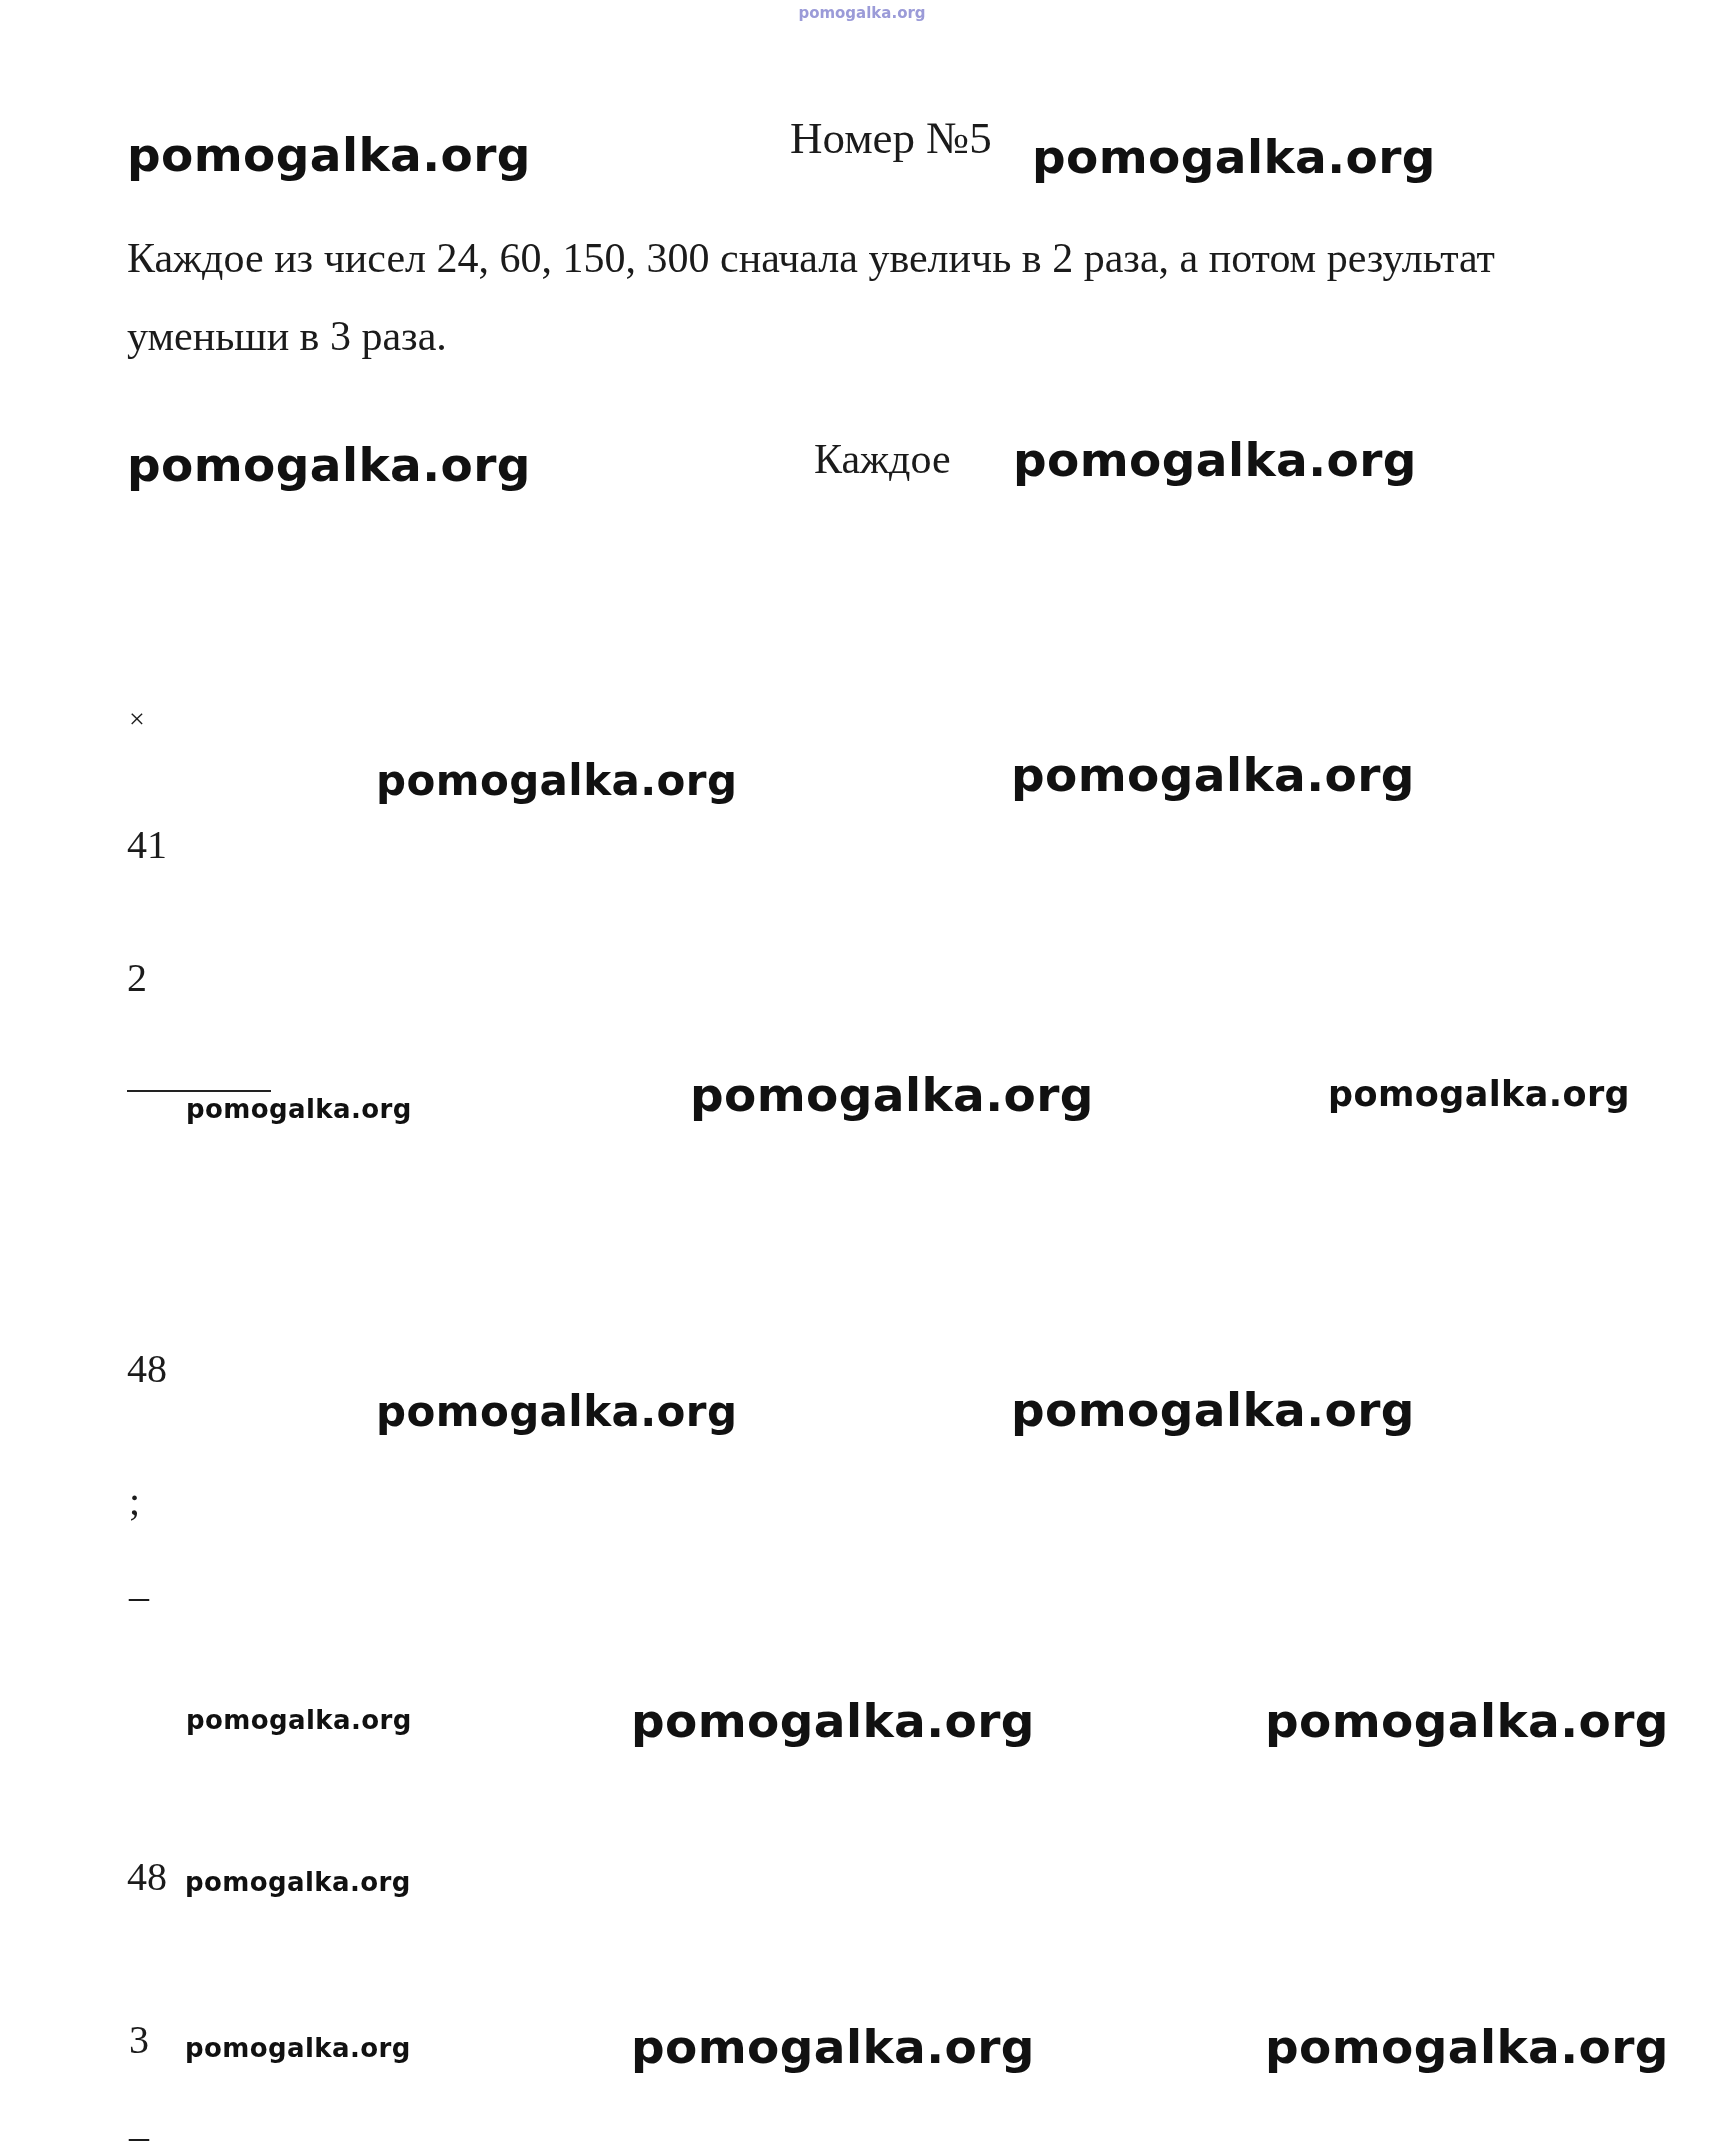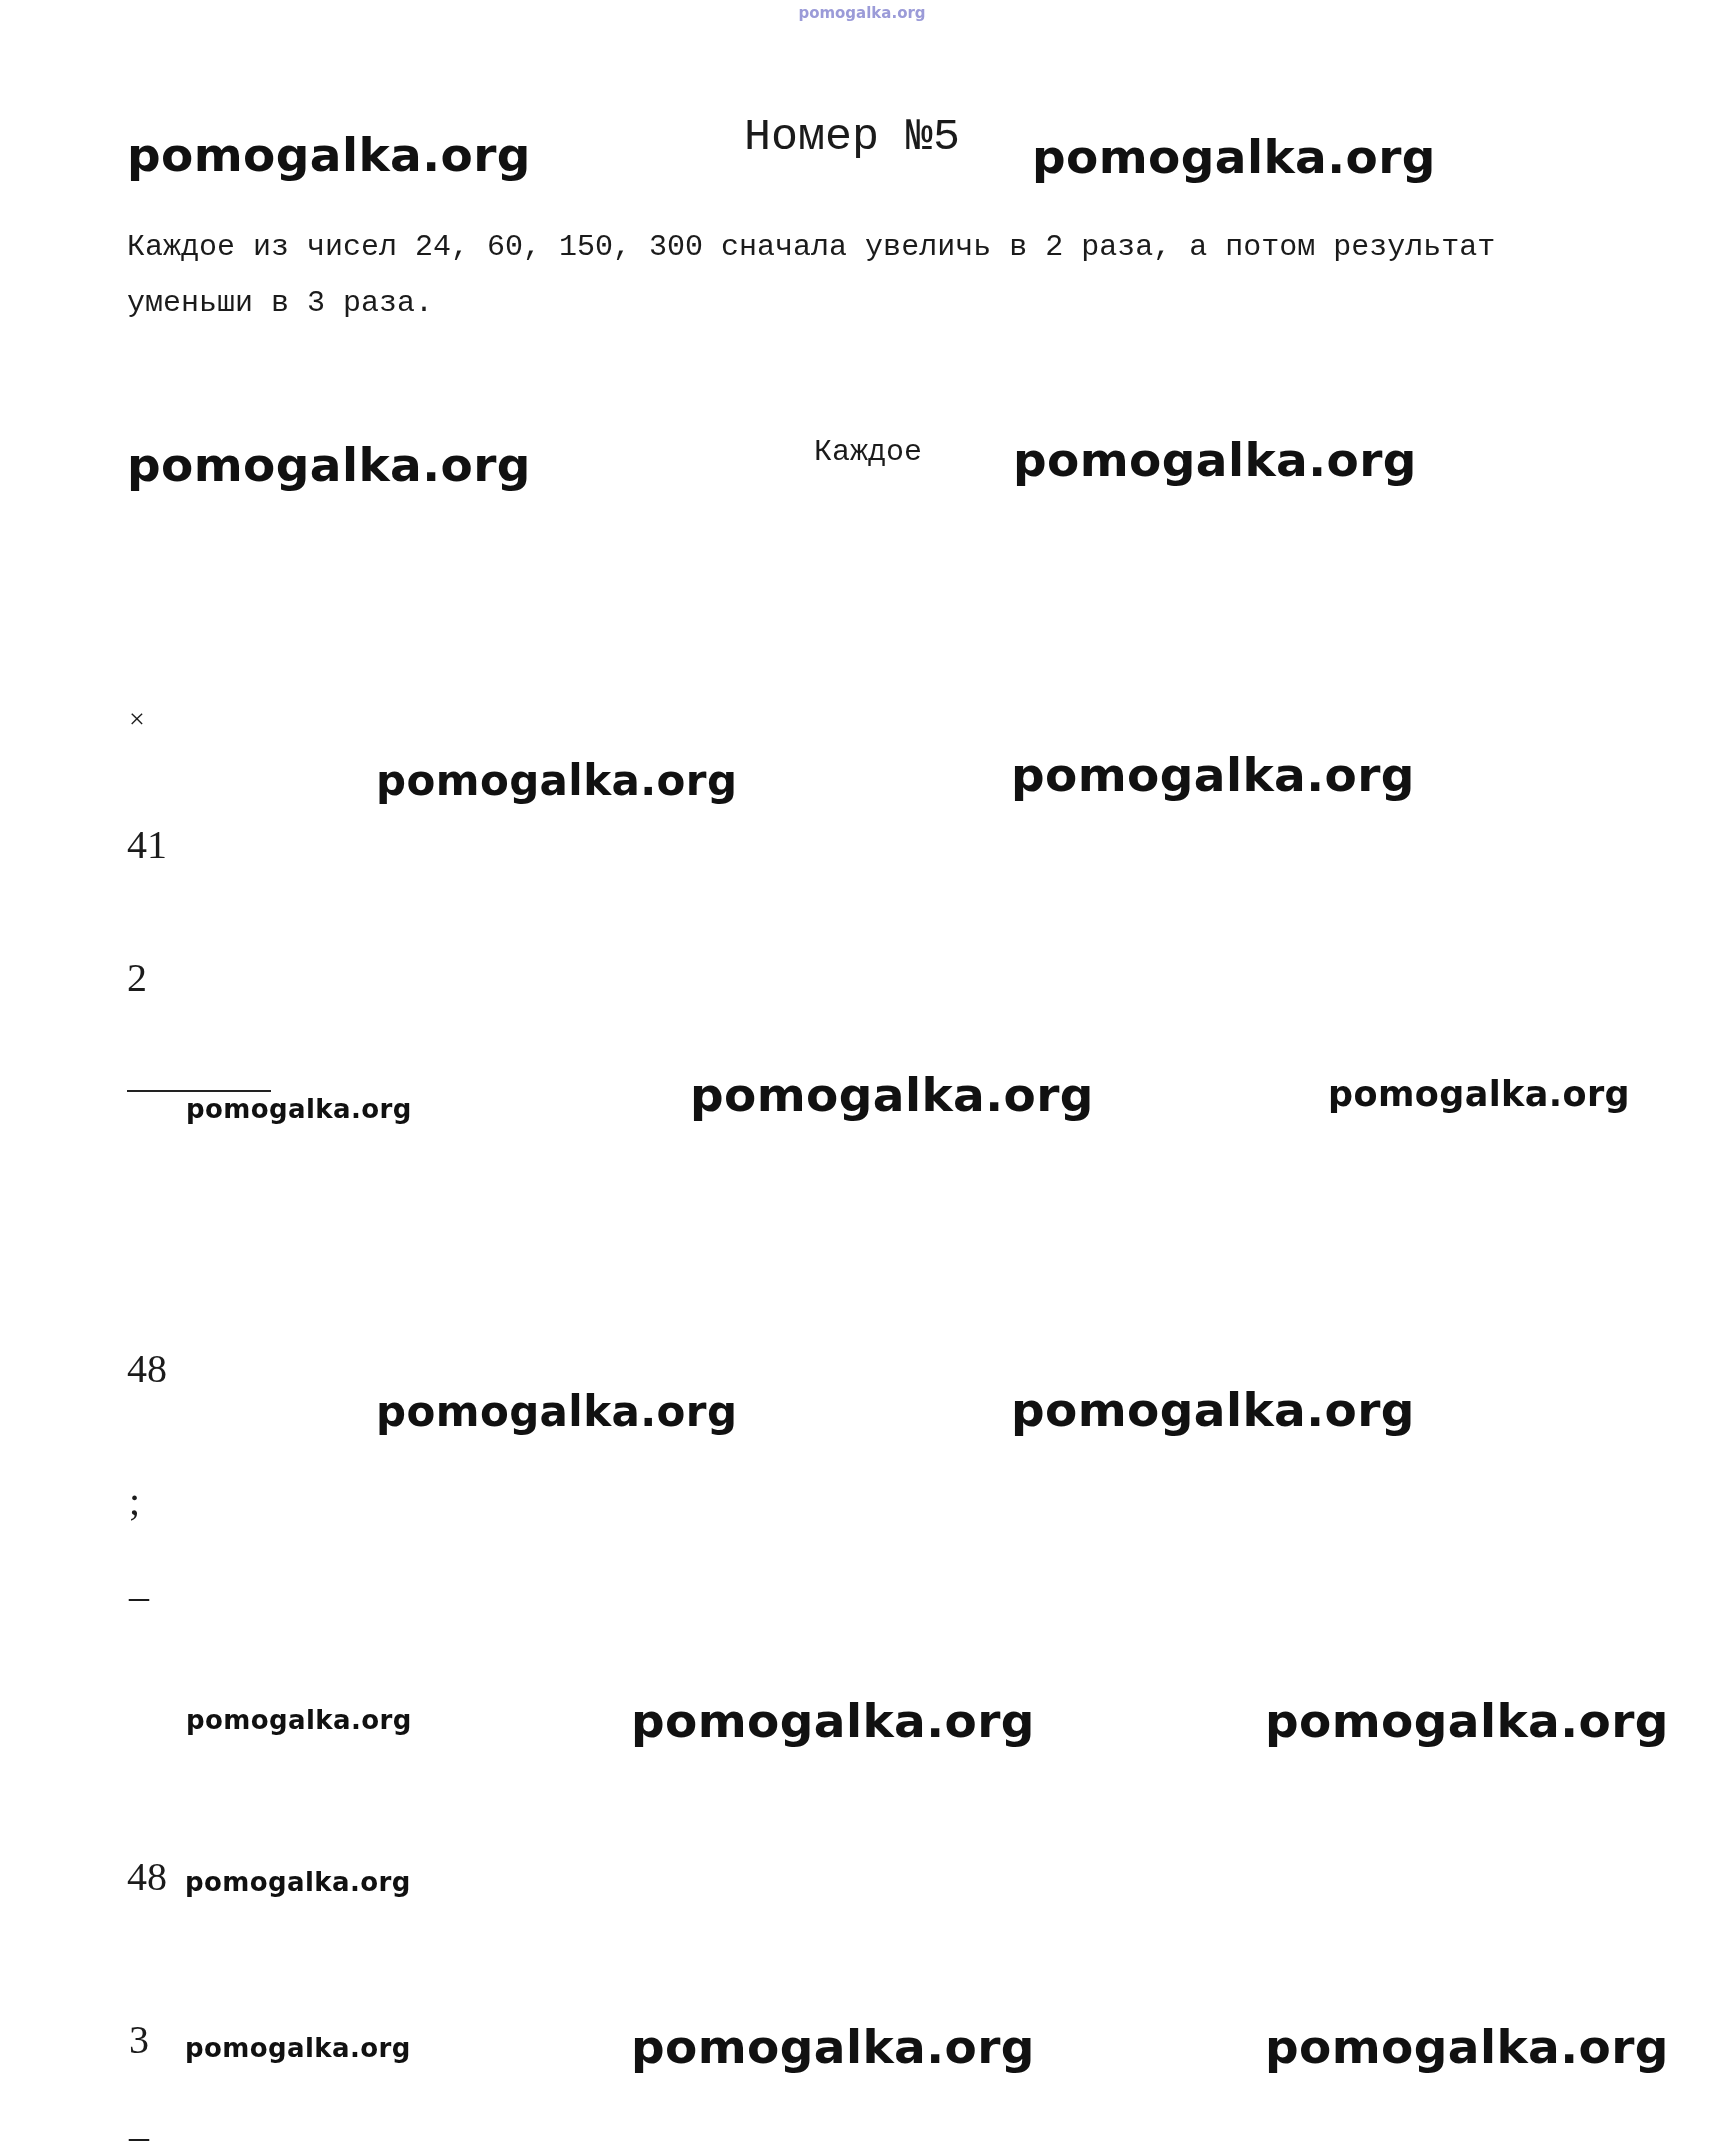--- a/index.html
+++ b/index.html
@@ -28,21 +28,21 @@
     font-family: "DejaVu Sans", "Liberation Sans", sans-serif;
     font-weight: 700;
     font-size: 15px;
     color: #9b9bd8;
   }
   .wm-xl { font-size: 47px; }
   .wm-lg { font-size: 42px; }
   .wm-md { font-size: 35px; }
   .wm-sm { font-size: 26px; }
   .t-title { font-size: 45px; }
-  .t-body  { font-size: 30px; font-family: Liberation Mono, monospace; }
+  .t-body  { font-size: 42px; }
   .t-eq    { font-size: 40px; }
   .t-num   { font-size: 40px; }
   .t-x     { font-size: 28px; }
   .problem-block {
     white-space: normal;
     width: 1432px;
     line-height: 1.85;
   }
   .frac-line {
     height: 0;
@@ -51,21 +51,21 @@
   }
 </style>
 </head>
 <body>
 
 <div class="page">
 
   <div class="abs wm-top" style="top:3.5px; left:50%; transform:translateX(-50%);">pomogalka.org</div>
 
   <div class="abs wm wm-xl" style="left:127px; top:127px;">pomogalka.org</div>
-  <div class="abs serif t-title" style="left:744px; top:112px;font-family:Liberation Mono, monospace;">Номер №5</div>
+  <div class="abs serif t-title" style="left:790px; top:112px;">Номер №5</div>
   <div class="abs wm wm-xl" style="left:1032px; top:129px;">pomogalka.org</div>
 
   <div class="abs serif t-body problem-block" style="left:127px; top:220px;">Каждое из чисел 24, 60, 150, 300 сначала увеличь в 2 раза, а потом результат уменьши в 3 раза.</div>
 
   <div class="abs wm wm-xl" style="left:127px; top:437px;">pomogalka.org</div>
   <div class="abs serif t-body" style="left:814px; top:435px;">Каждое</div>
   <div class="abs wm wm-xl" style="left:1013px; top:432px;">pomogalka.org</div>
 
 
   <div class="abs serif t-x" style="left:129px; top:703px;">×</div>

